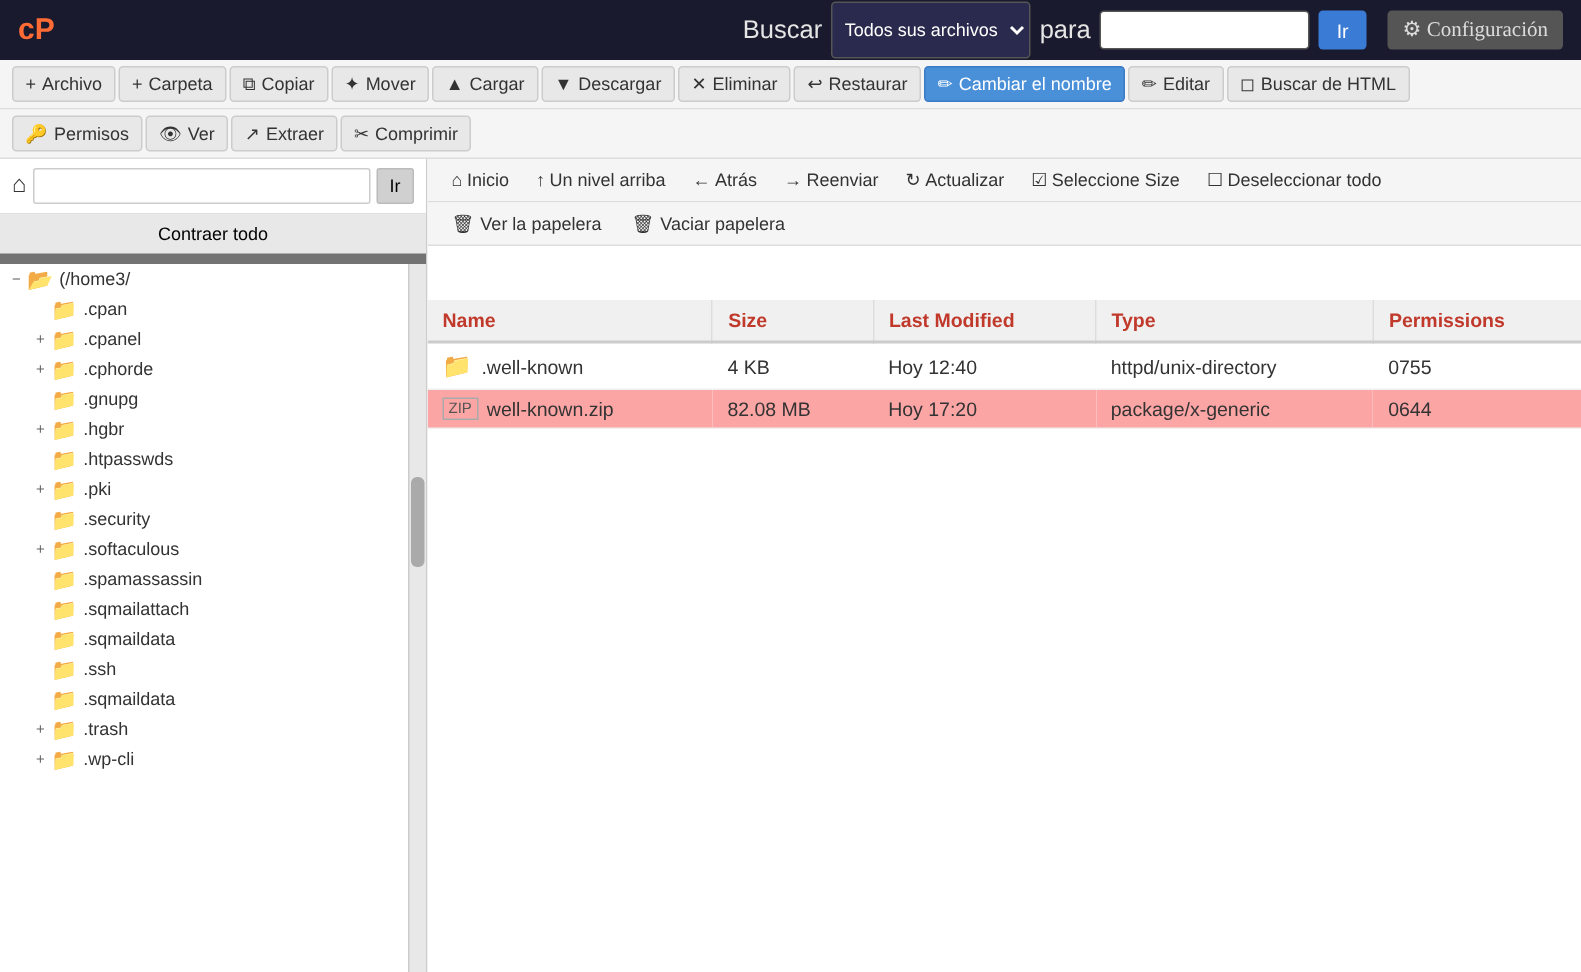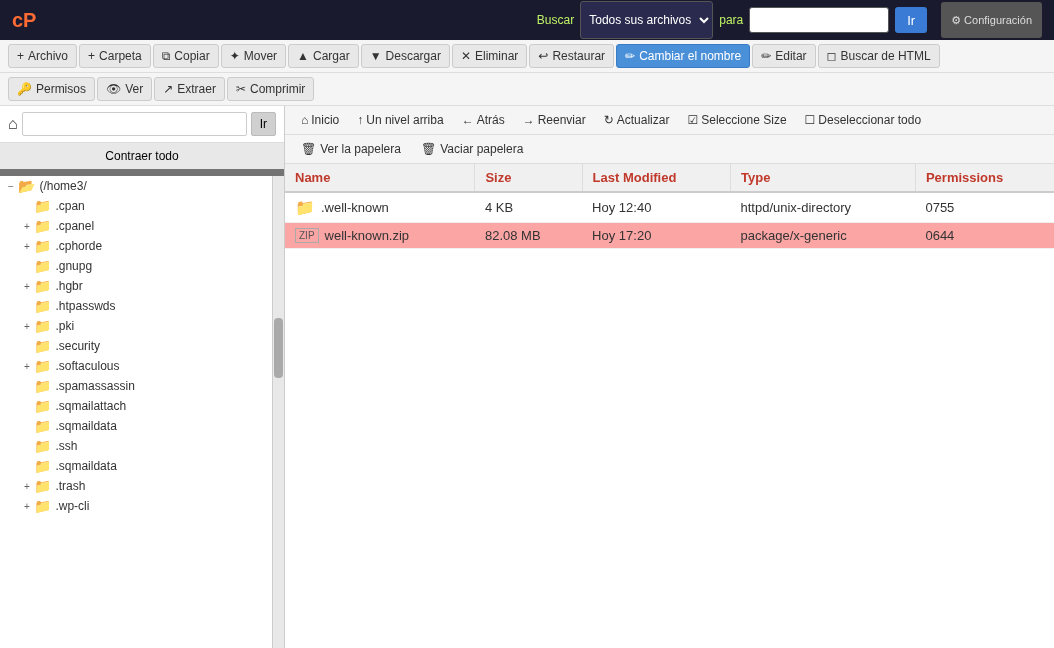--- a/index.html
+++ b/index.html
@@ -27,21 +27,21 @@
     .cp-icon {
       color: #ff6b35;
       font-size: 20px;
       font-weight: bold;
     }
     .header-search {
       display: flex;
       align-items: center;
       gap: 6px;
     }
-    .header-search label { color: #bef264; font-size: 12px; }
+    .header-search label { color: #e5e5e5; font-size: 17px; }
     .header-search select {
       height: 38px;
       border: 1px solid #555;
       background: #2a2a4e;
       color: white;
       padding: 0 4px;
       font-size: 12px;
       border-radius: 3px;
     }
     .header-search input[type="text"] {
@@ -58,29 +58,30 @@
       height: 26px;
       padding: 0 12px;
       background: #3a7bd5;
       color: white;
       border: none;
       border-radius: 3px;
       cursor: pointer;
       font-size: 13px;
     }
     .btn-config {
-      height: 36px;
+      height: 26px;
       padding: 0 10px;
       background: #555;
       color: #ddd;
       border: none;
       border-radius: 3px;
       cursor: pointer;
-      font-size: 11px;
+      font-size: 14px;
       margin-left: 8px;
+      font-family: Liberation Serif, serif;
     }
 
     
     .toolbar1, .toolbar2 {
       background: #f5f5f5;
       border-bottom: 1px solid #ddd;
       display: flex;
       align-items: center;
       padding: 4px 8px;
       gap: 2px;
@@ -220,20 +221,21 @@
       cursor: pointer;
       font-size: 12px;
       color: #333;
       border-radius: 3px;
     }
 
     
     .file-table-container {
       flex: 1;
       overflow-y: auto;
+      margin-top: 36px;
     }
     .file-table {
       width: 100%;
       border-collapse: collapse;
       font-size: 13px;
     }
     .file-table thead tr {
       background: #f0f0f0;
       border-bottom: 2px solid #ccc;
     }

